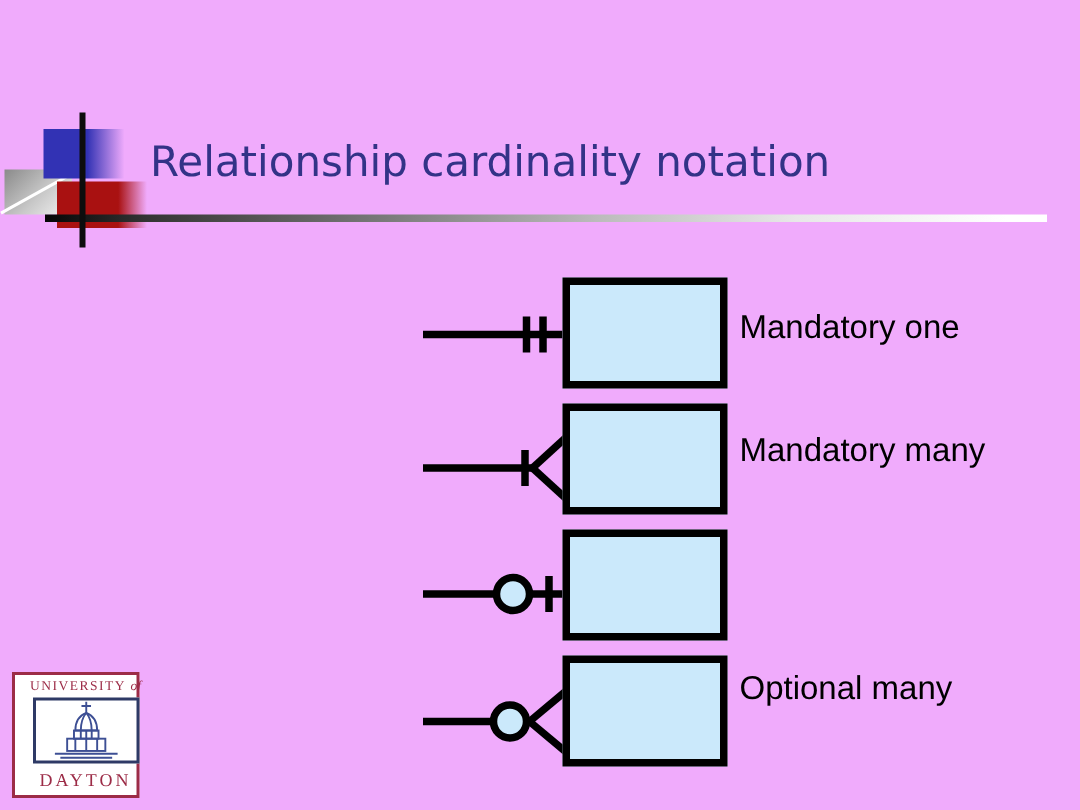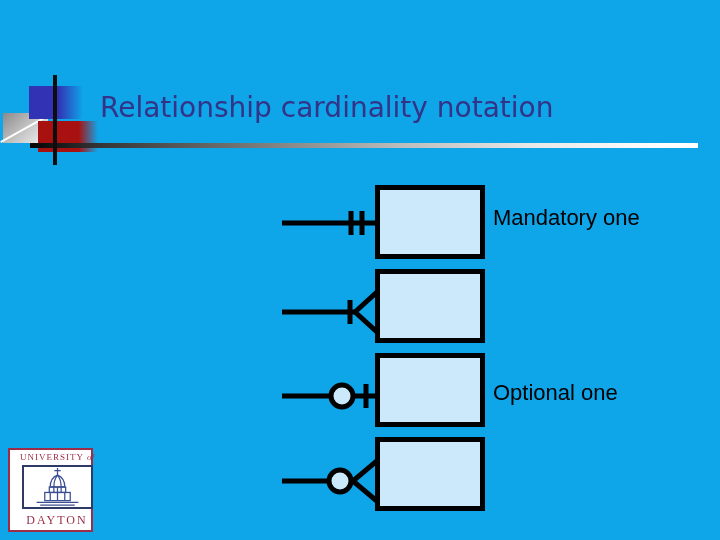--- a/index.html
+++ b/index.html
@@ -1,17 +1,17 @@
 <!DOCTYPE html>
 <html><head>
 <meta charset="utf-8">
 <style>
   html,body{margin:0;padding:0;background:#fff;}
   #slide{
-    position:relative;width:720px;height:540px;background:#0ea5e9;
+    position:relative;width:720px;height:540px;background:#f0abfc;
     font-family:"Liberation Sans",sans-serif;overflow:hidden;
   }
   
   .deco-gray{
     position:absolute;left:3px;top:113px;width:45px;height:30px;
     background:linear-gradient(135deg,#8a8a8a 0%,#c9c9c9 55%,#f4f4f4 100%);
   }
   .deco-gray .diag{
     position:absolute;left:-6px;top:14px;width:58px;height:2px;background:#ffffff;
     transform:rotate(-29deg);
@@ -90,36 +90,37 @@
   <div class="entity-box" style="top:185px"></div>
   <div class="row-label" style="top:206px">Mandatory one</div>
 
   <svg class="connector" style="top:282px" viewBox="0 0 100 60">
     <line x1="4" y1="30" x2="79" y2="30" stroke="#000" stroke-width="5"></line>
     <line x1="72" y1="18" x2="72" y2="42" stroke="#000" stroke-width="5"></line>
     <line x1="77" y1="30" x2="100" y2="9" stroke="#000" stroke-width="5"></line>
     <line x1="77" y1="30" x2="100" y2="51" stroke="#000" stroke-width="5"></line>
   </svg>
   <div class="entity-box" style="top:269px"></div>
+  <div class="row-label" style="top:288px">Mandatory many</div>
 
   <svg class="connector" style="top:366px" viewBox="0 0 100 60">
     <line x1="4" y1="30" x2="97" y2="30" stroke="#000" stroke-width="5"></line>
     <circle cx="64" cy="30" r="11" fill="#CBE9FB" stroke="#000" stroke-width="5"></circle>
     <line x1="88" y1="18" x2="88" y2="42" stroke="#000" stroke-width="5"></line>
   </svg>
   <div class="entity-box" style="top:353px"></div>
-  <div class="row-label" style="top:381px">Optional one</div>
 
   <svg class="connector" style="top:451px" viewBox="0 0 100 60">
     <line x1="4" y1="30" x2="64" y2="30" stroke="#000" stroke-width="5"></line>
     <circle cx="62" cy="30" r="11" fill="#CBE9FB" stroke="#000" stroke-width="5"></circle>
     <line x1="75" y1="30" x2="100" y2="9" stroke="#000" stroke-width="5"></line>
     <line x1="75" y1="30" x2="100" y2="51" stroke="#000" stroke-width="5"></line>
   </svg>
   <div class="entity-box" style="top:437px"></div>
+  <div class="row-label" style="top:447px">Optional many</div>
 
   <div class="logo">
     <div class="logo-top">
       <span>UNIVERSITY</span>
       <span class="of">of</span>
     </div>
     <div class="logo-img">
       <svg width="65" height="40" viewBox="0 0 70 44" fill="none" stroke="#3D4F94" stroke-width="1.4">
         <line x1="35" y1="1" x2="35" y2="9"></line>
         <line x1="31.5" y1="4" x2="38.5" y2="4"></line>

